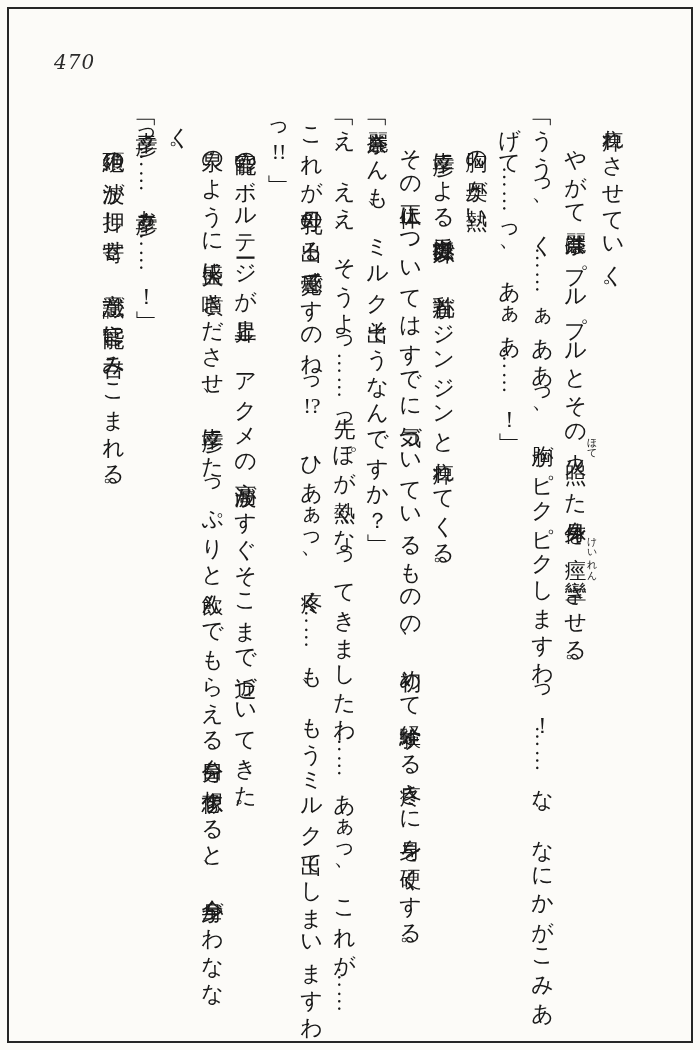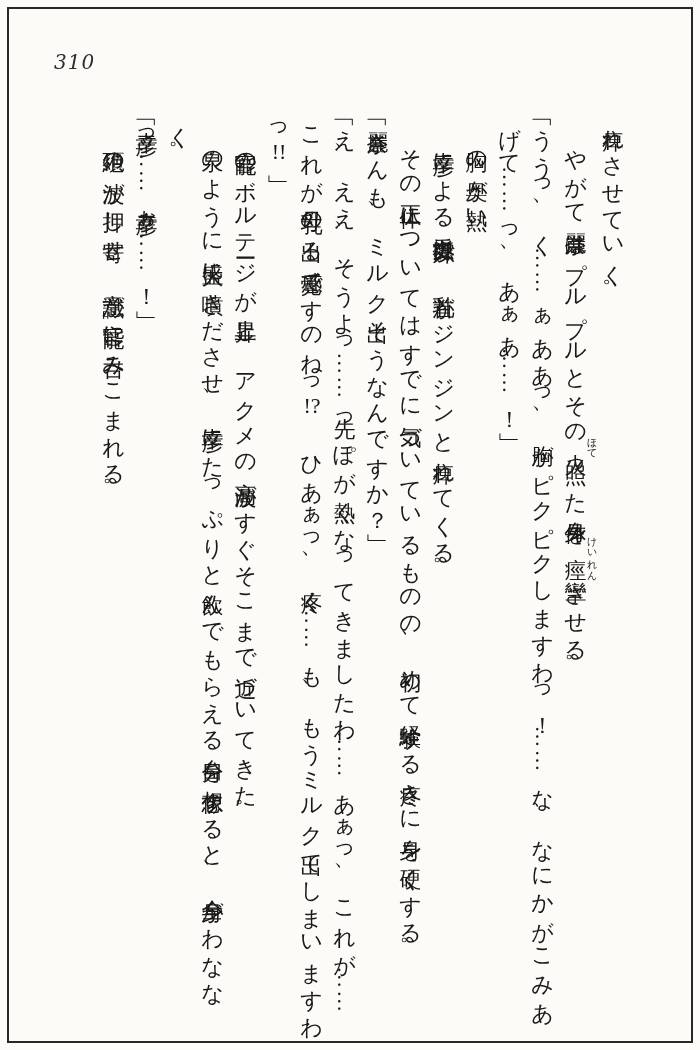--- a/index.html
+++ b/index.html
@@ -60,21 +60,21 @@
   ruby rt {
     font-size: 10px;
     letter-spacing: 0;
   }
 </style>
 </head>
 <body>
 
 <div class="book-page" style="background: rgb(252, 251, 248);">
   <div class="page-frame" style="border-color: rgb(38, 38, 38);"></div>
-  <div class="page-number">310</div>
+  <div class="page-number">470</div>
   <div class="text-block" id="text-block" style="color: rgb(25, 25, 25);">
       <p class="para">痺れさせていく。</p>
       <p class="para indent">やがて麗奈はプルプルとその<ruby>火照<rt>ほて</rt></ruby>った身体を<ruby>痙攣<rt>けいれん</rt></ruby>させる。</p>
       <p class="para">「ううっ、く……ぁああっ、胸がピクピクしますわっ！……な、なにかがこみあげて……っ、あぁあ……！」</p>
       <p class="para indent">胸の奥が熱い。</p>
       <p class="para indent">幸彦による愛撫以外で、乳首がジンジンと痺れてくる。</p>
       <p class="para indent">その正体についてはすでに気づいているものの、初めて経験する疼きに身を硬くする。</p>
       <p class="para">「麗奈さんも、ミルク出そうなんですか？」</p>
       <p class="para">「え、ええ、そうよっ……先っぽが熱くなってきましたわ……あぁっ、これが……これが母乳の出る感覚ですのねっ<span class="tcy">!?</span>　ひあぁっ、疼く……も、もうミルク出てしまいますわっ<span class="tcy">!!</span>」</p>
       <p class="para indent">官能のボルテージが上昇し、アクメの高波がすぐそこまで近づいてきた。</p>

